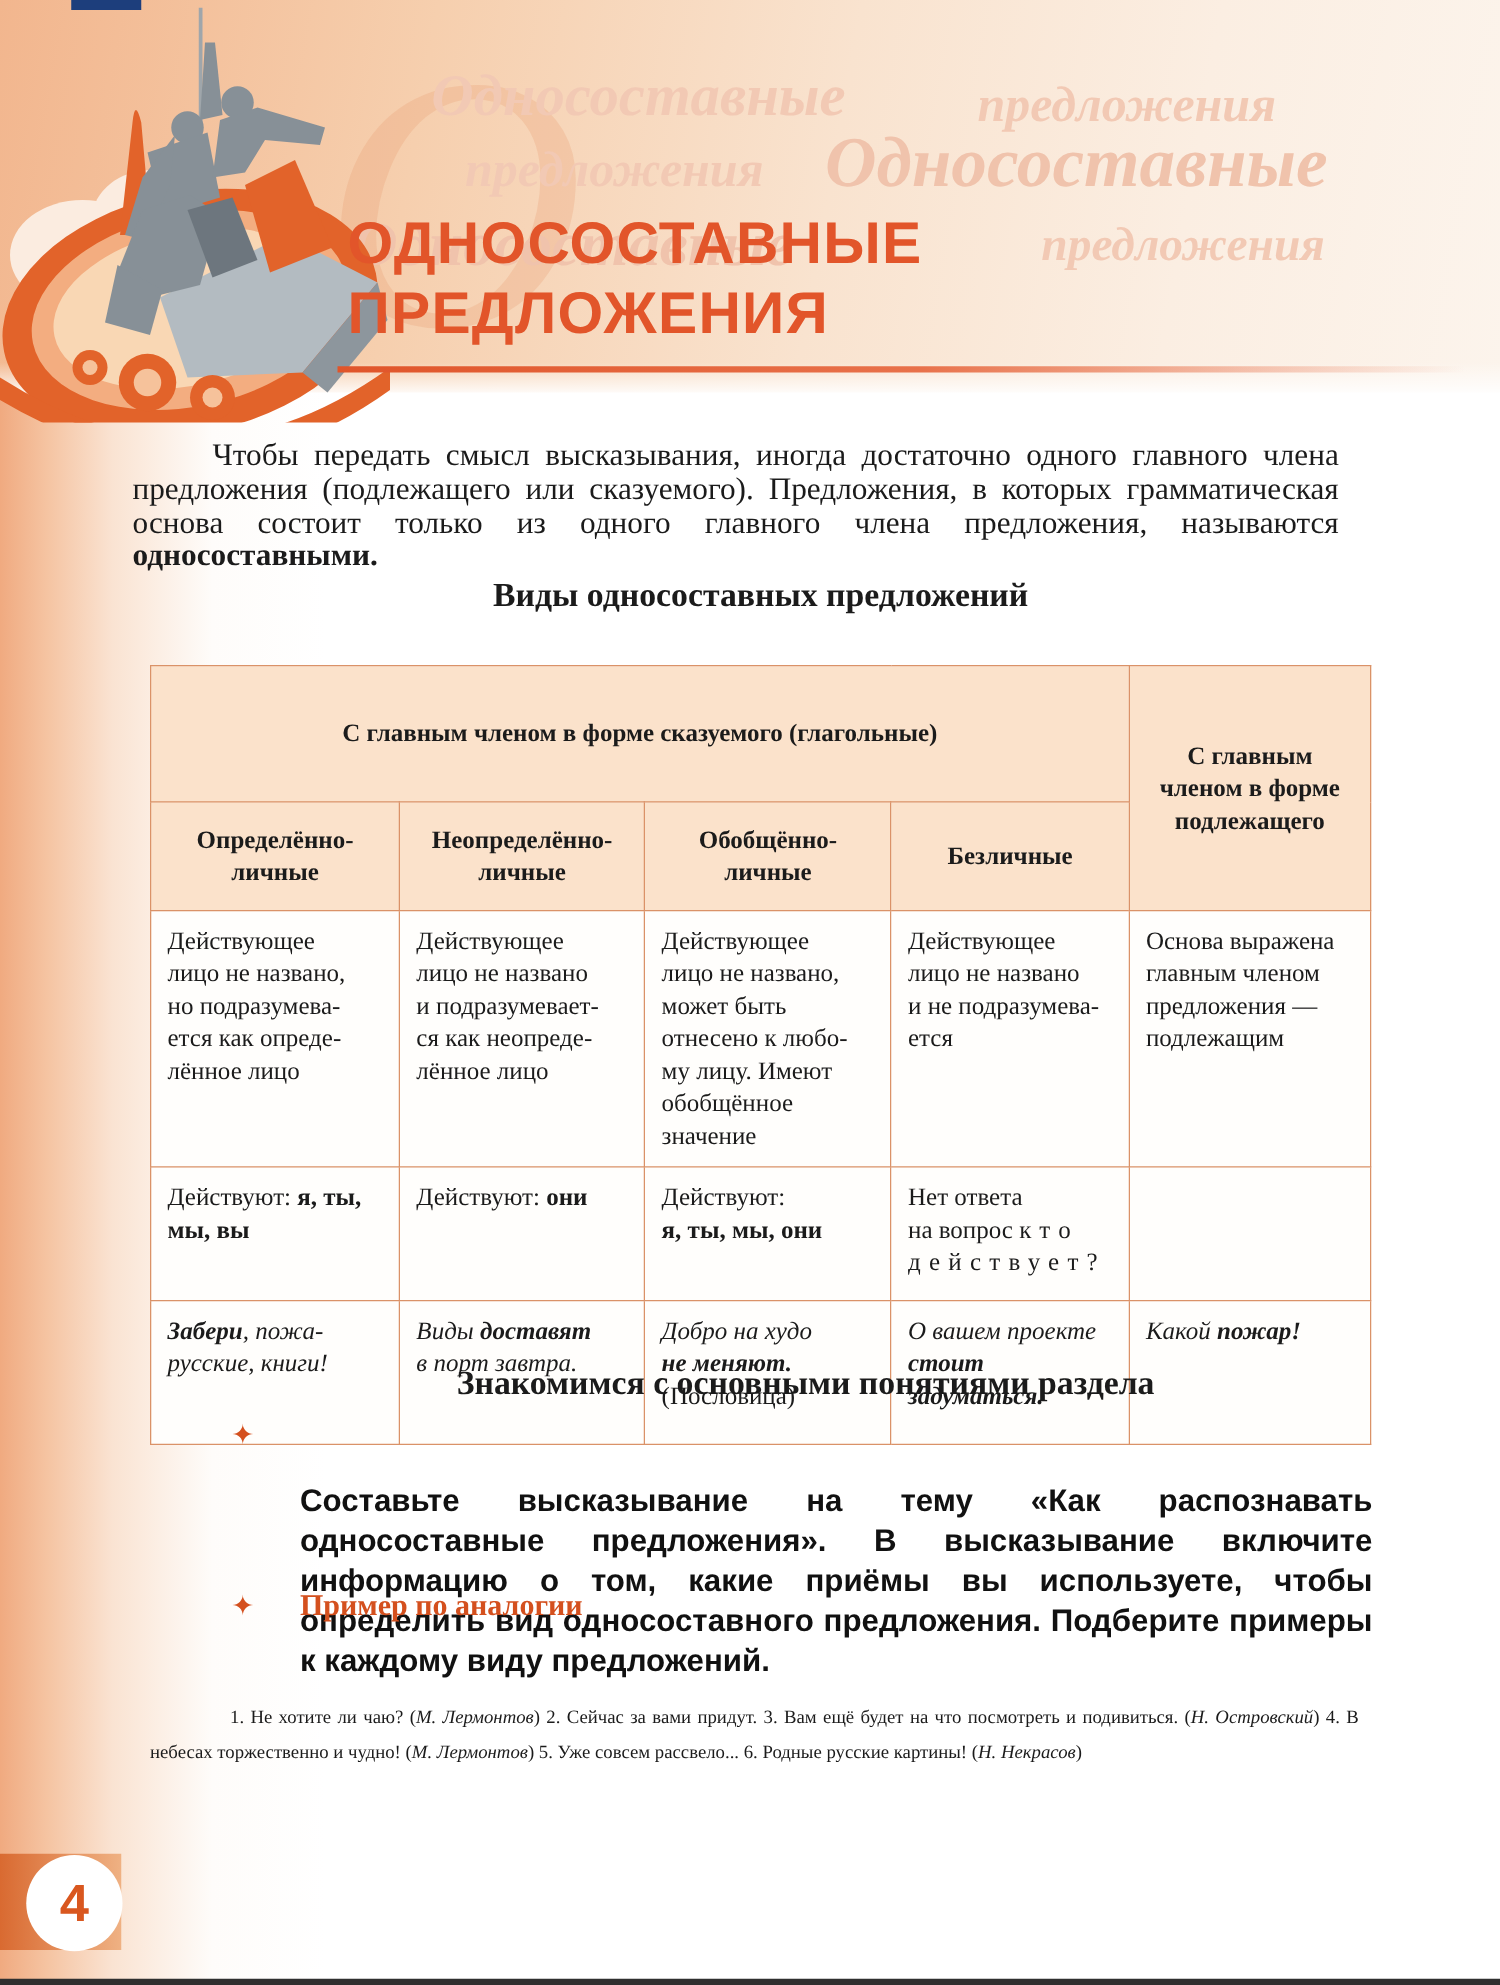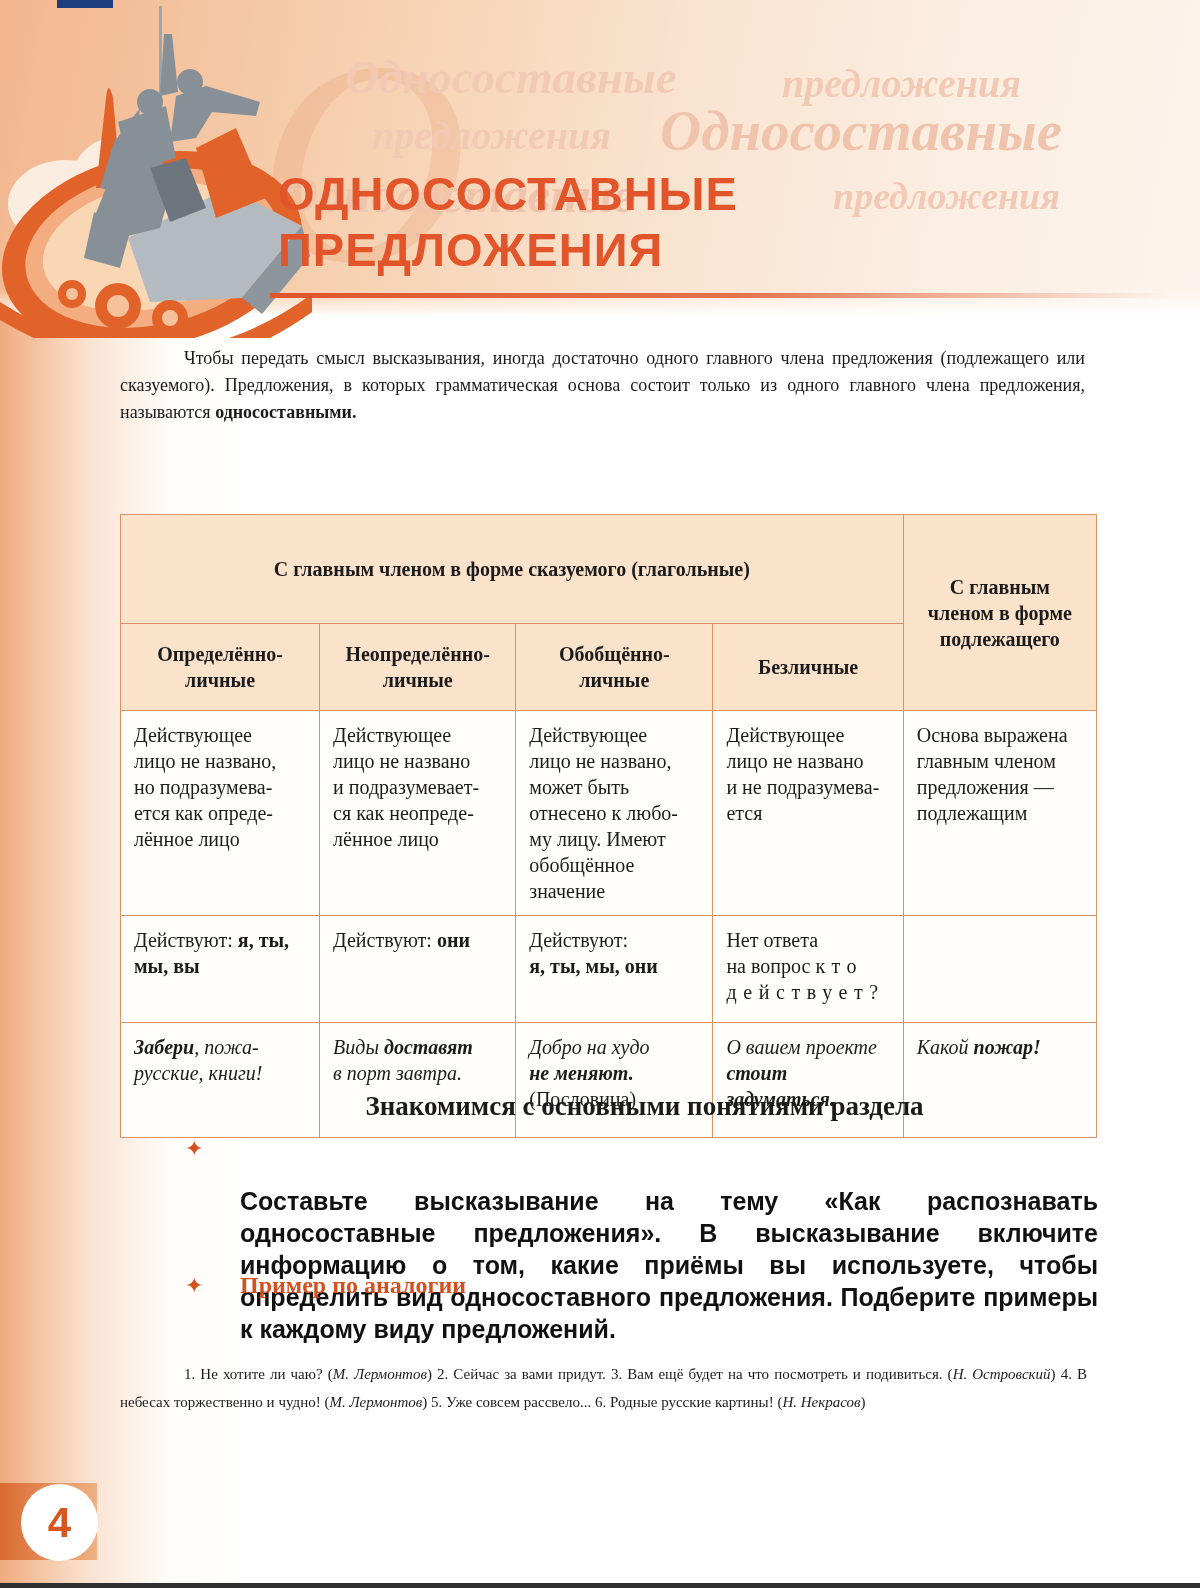--- a/index.html
+++ b/index.html
@@ -39,31 +39,31 @@
     font-size:47px;line-height:56px;letter-spacing:1px;color:#e2552a;
   }
   .banner-rule{
     position:absolute;left:270px;right:0;top:293px;height:5px;z-index:3;
     background:linear-gradient(to right,#e0552a 0%,#e8714a 50%,rgba(250,236,226,0) 97%);
   }
   .monument{position:absolute;left:0;top:6px;z-index:2;}
 
   
   .intro{
-    position:absolute;left:120px;top:327px;width:965px;
-    font-size:18px;line-height:26.8px;text-align:justify;text-indent:64px;
+    position:absolute;left:106px;top:327px;width:965px;
+    font-size:25px;line-height:26.8px;text-align:justify;text-indent:64px;
   }
 
   
   .table-title{
     position:absolute;left:120px;top:461px;width:977px;
     font-size:27px;font-weight:bold;text-align:center;
   }
   table.types{
-    position:absolute;left:120px;top:514px;width:977px;
+    position:absolute;left:120px;top:532px;width:977px;
     border-collapse:collapse;table-layout:fixed;
     font-size:20px;line-height:26px;
   }
   table.types td{
     border:1.6px solid #da9268;vertical-align:top;
     padding:11px 13px;white-space:pre-line;background:#fffefc;
   }
   table.types td.hdr{
     background:#fbe2cb;font-weight:bold;text-align:center;vertical-align:middle;
   }
@@ -170,20 +170,21 @@
 
     <div class="banner-title">
       <div>ОДНОСОСТАВНЫЕ</div>
       <div>ПРЕДЛОЖЕНИЯ</div>
     </div>
     <div class="banner-rule"></div>
   </div>
 
   <p class="intro"><span>Чтобы передать смысл высказывания, иногда достаточно одного главного члена предложения (подлежащего или сказуемого). Предложения, в которых грамматическая основа состоит только из одного главного члена предложения, называются </span><span class="seg-b">односоставными.</span></p>
 
+  <div class="table-title">Виды односоставных предложений</div>
 
   <table class="types">
     <colgroup>
         <col style="width:20.4%">
         <col style="width:20.1%">
         <col style="width:20.2%">
         <col style="width:19.5%">
         <col style="width:19.8%">
       </colgroup>
     <tbody>

